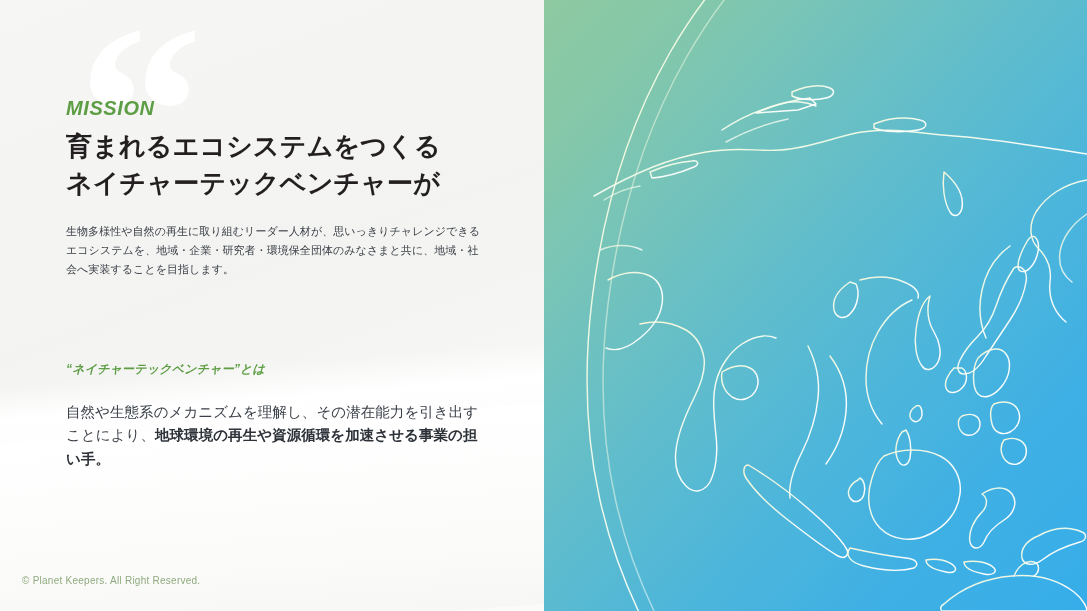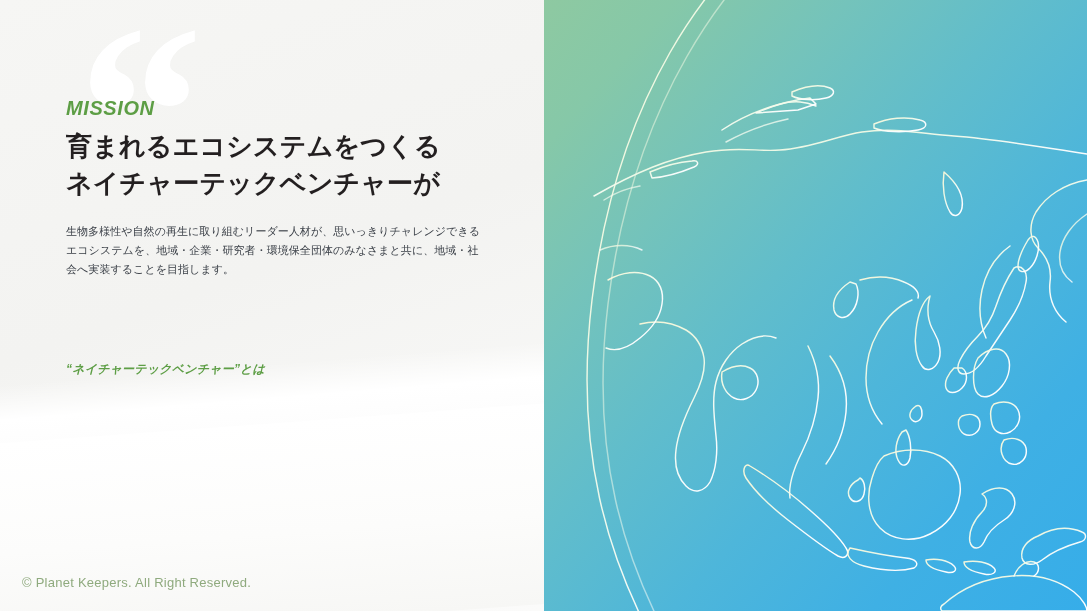--- a/index.html
+++ b/index.html
@@ -142,21 +142,21 @@
   .definition .strong {
     font-weight: 700;
     color: #2d3138;
   }
 
   .footer {
     position: absolute;
     left: 22px;
     top: 575px;
     margin: 0;
-    font-size: 13px;
+    font-size: 10px;
     letter-spacing: 0.25px;
     color: #8faa7e;
   }
 
   
   .right-panel {
     position: absolute;
     left: 544px;
     top: 0;
     width: 543px;
@@ -198,20 +198,21 @@
 
       <h1 class="headline">
           <div>育まれるエコシステムをつくる</div>
           <div>ネイチャーテックベンチャーが</div>
         </h1>
 
       <p class="lead">生物多様性や自然の再生に取り組むリーダー人材が、思いっきりチャレンジできるエコシステムを、地域・企業・研究者・環境保全団体のみなさまと共に、地域・社会へ実装することを目指します。</p>
 
       <h2 class="subhead">“ネイチャーテックベンチャー”とは</h2>
 
+      <p class="definition"><span>自然や生態系のメカニズムを理解し、その潜在能力を引き出すことにより、</span><span class="strong">地球環境の再生や資源循環を加速させる事業の担い手</span><span class="strong">。</span></p>
 
     </div>
 
     <p class="footer">© Planet Keepers. All Right Reserved.</p>
   </div>
 
   <div class="right-panel">
     <svg class="globe-svg" viewBox="0 0 543 611" preserveAspectRatio="none">
       <defs>
         <clipPath id="panelClip">

